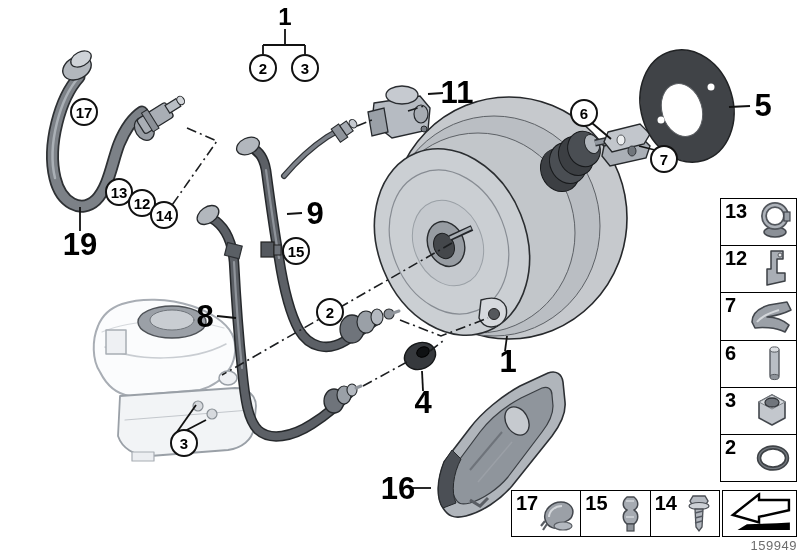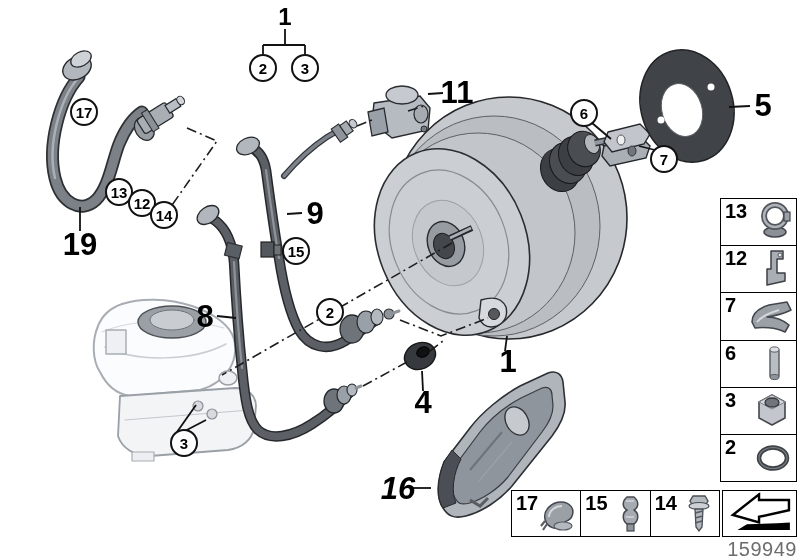--- a/index.html
+++ b/index.html
@@ -24,21 +24,21 @@
   .legend-col .cell:first-child{border-top:none;}
   .legend-row{position:absolute;left:511px;top:490px;width:209px;height:47px;
       box-sizing:border-box;border:1.5px solid #000;display:flex;background:#fff;z-index:6;}
   .legend-row .cell{flex:1;box-sizing:border-box;border-left:1.5px solid #000;position:relative;}
   .legend-row .cell:first-child{border-left:none;}
   .arrow-box{position:absolute;left:722px;top:490px;width:75px;height:47px;
       box-sizing:border-box;border:1.5px solid #000;background:#fff;z-index:6;}
   .cell .num{position:absolute;left:4px;top:1px;font-weight:bold;font-size:20px;color:#000;}
   .cell svg,.arrow-box svg{position:absolute;right:1px;top:50%;transform:translateY(-50%);}
   .docnum{position:absolute;left:718px;top:538px;width:79px;text-align:right;
-      font-size:20px;color:#6d6d6d;letter-spacing:.5px;z-index:6;}
+      font-size:13px;color:#6d6d6d;letter-spacing:.5px;z-index:6;}
 </style>
 </head>
 <body>
 
 <div class="stage">
 
   <svg class="art" width="800" height="560" viewBox="0 0 800 560">
 
     <g stroke-linejoin="round" stroke-linecap="round">
       <path d="M100,372 C92,360 92,340 98,326 C102,316 110,308 122,304
@@ -253,21 +253,21 @@
       <span>7</span>
     </div>
 
   <div class="lbl big" style="left:285px;top:17px;">1</div>
   <div class="lbl" style="left:80px;top:245px;">19</div>
   <div class="lbl" style="left:315px;top:214px;">9</div>
   <div class="lbl" style="left:205px;top:317px;">8</div>
   <div class="lbl" style="left:457px;top:93px;">11</div>
   <div class="lbl" style="left:763px;top:106px;">5</div>
   <div class="lbl" style="left:423px;top:403px;">4</div>
-  <div class="lbl" style="left:398px;top:489px;font-style:italic;">16</div>
+  <div class="lbl" style="left:398px;top:489px;">16</div>
   <div class="lbl" style="left:508px;top:362px;">1</div>
 
   <div class="legend-col">
     <div class="cell">
       <span class="num">13</span>
       <svg width="42" height="44" viewBox="0 0 42 44">
         <ellipse cx="22" cy="32" rx="11" ry="5" fill="#8b9097" stroke="#43474d" stroke-width="1.5"></ellipse>
         <circle cx="22" cy="16" r="11" fill="none" stroke="#53575d" stroke-width="6"></circle>
         <circle cx="22" cy="16" r="11" fill="none" stroke="#aeb3ba" stroke-width="2.5"></circle>
         <rect x="31" y="12" width="6" height="9" fill="#9aa0a7" stroke="#43474d" stroke-width="1.2"></rect>

